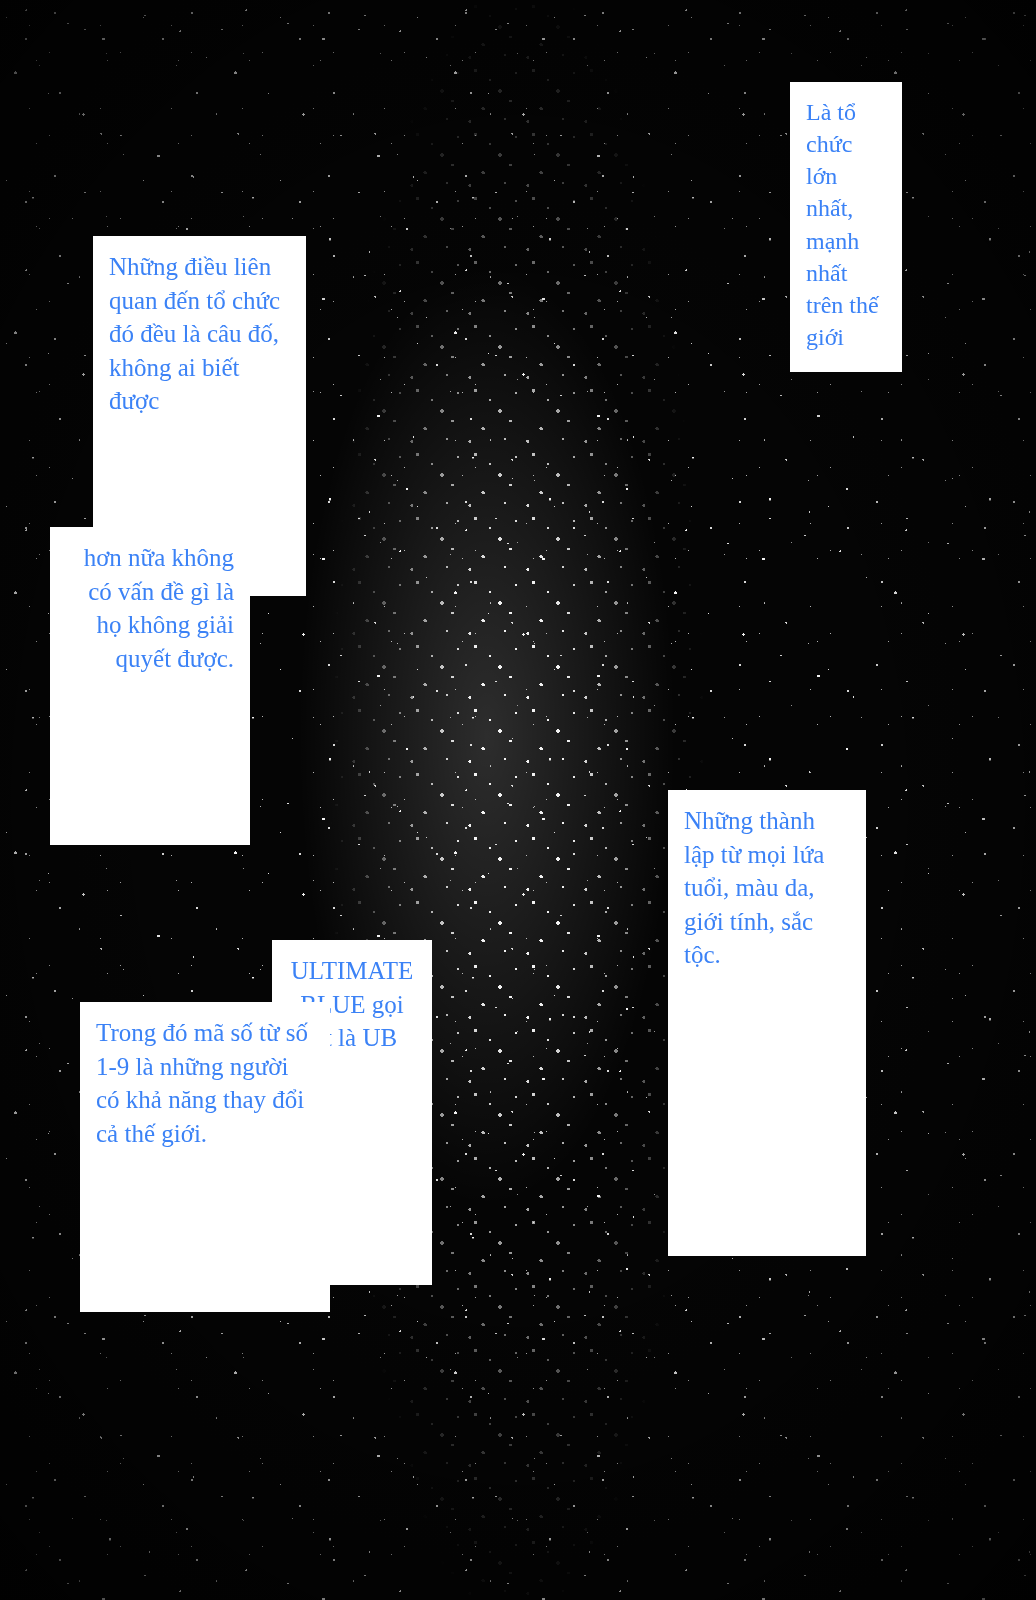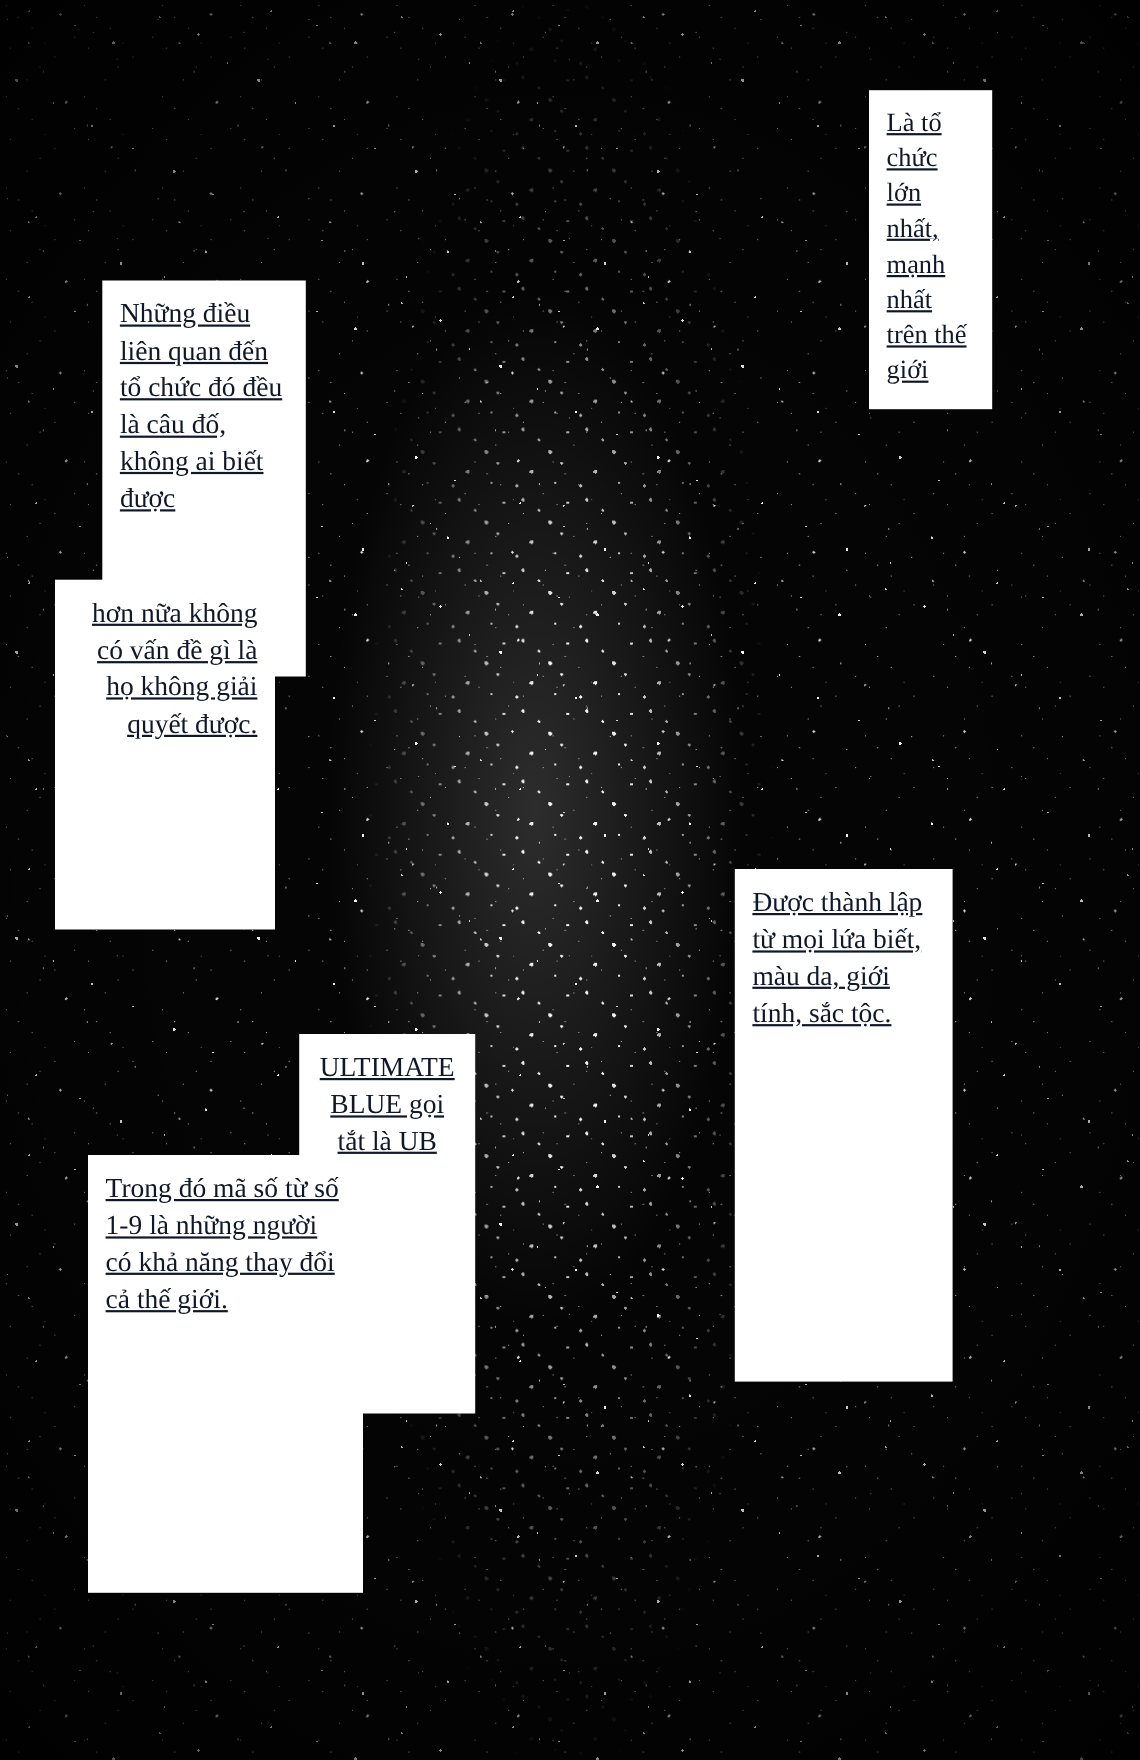--- a/index.html
+++ b/index.html
@@ -106,46 +106,45 @@
     position: absolute;
     inset: 0;
     background: radial-gradient(ellipse 80% 70% at 50% 50%, rgba(0,0,0,0) 40%, rgba(0,0,0,.85) 100%);
     pointer-events: none;
   }
 
   
   .box {
     position: absolute;
     background: #ffffff;
-    color: #0f172a;
+    color: #3b82f6;
     box-sizing: border-box;
     padding: 14px 16px;
     line-height: 1.34;
     font-size: 25px;
     z-index: 5;
-    text-decoration: underline;
   }
   .box p {
     margin: 0;
   }
   .box p + p {
     margin-top: 20px;
   }
   .center {
     text-align: center;
   }
 
   
   #box-org-largest { left: 790px; top: 82px;  width: 112px; height: 290px; font-size: 24px; }
   #box-independent { left: 676px; top: 352px; width: 190px; height: 404px; }
-  #box-puzzle      { left: 93px;  top: 255px; width: 185px; height: 360px; }
+  #box-puzzle      { left: 93px;  top: 236px; width: 213px; height: 360px; }
   #box-solve       { left: 50px;  top: 527px; width: 200px; height: 318px; text-align: right; }
   #box-founded     { left: 668px; top: 790px; width: 198px; height: 466px; }
   #box-ub          { left: 272px; top: 940px; width: 160px; height: 345px; }
-  #box-ub-note     { left: 80px;  top: 1002px; width: 250px; height: 398px; margin-top: 48px; }
+  #box-ub-note     { left: 80px;  top: 1002px; width: 250px; height: 310px; }
 </style>
 </head>
 <body>
 
 <div id="page">
 
   <div class="stars layer-a"></div>
   <div class="stars layer-b"></div>
   <div class="stars layer-c"></div>
   <div class="stars band"></div>
@@ -159,21 +158,21 @@
 
   <div class="box" id="box-puzzle">
     <p>Những điều liên quan đến tổ chức đó đều là câu đố, không ai biết được</p>
   </div>
 
   <div class="box" id="box-solve">
     <p>hơn nữa không có vấn đề gì là họ không giải quyết được.</p>
   </div>
 
   <div class="box" id="box-founded">
-    <p>Được thành lập từ mọi lứa biết, màu da, giới tính, sắc tộc.</p>
+    <p>Những thành lập từ mọi lứa tuổi, màu da, giới tính, sắc tộc.</p>
   </div>
 
   <div class="box center" id="box-ub">
     <p>ULTIMATE</p>
     <p style="margin-top:0">BLUE  gọi</p>
     <p style="margin-top:0">tắt là UB</p>
   </div>
 
   <div class="box" id="box-ub-note">
     <p>Trong đó mã số từ số  1-9 là những người có khả năng thay đổi cả thế giới.</p>

